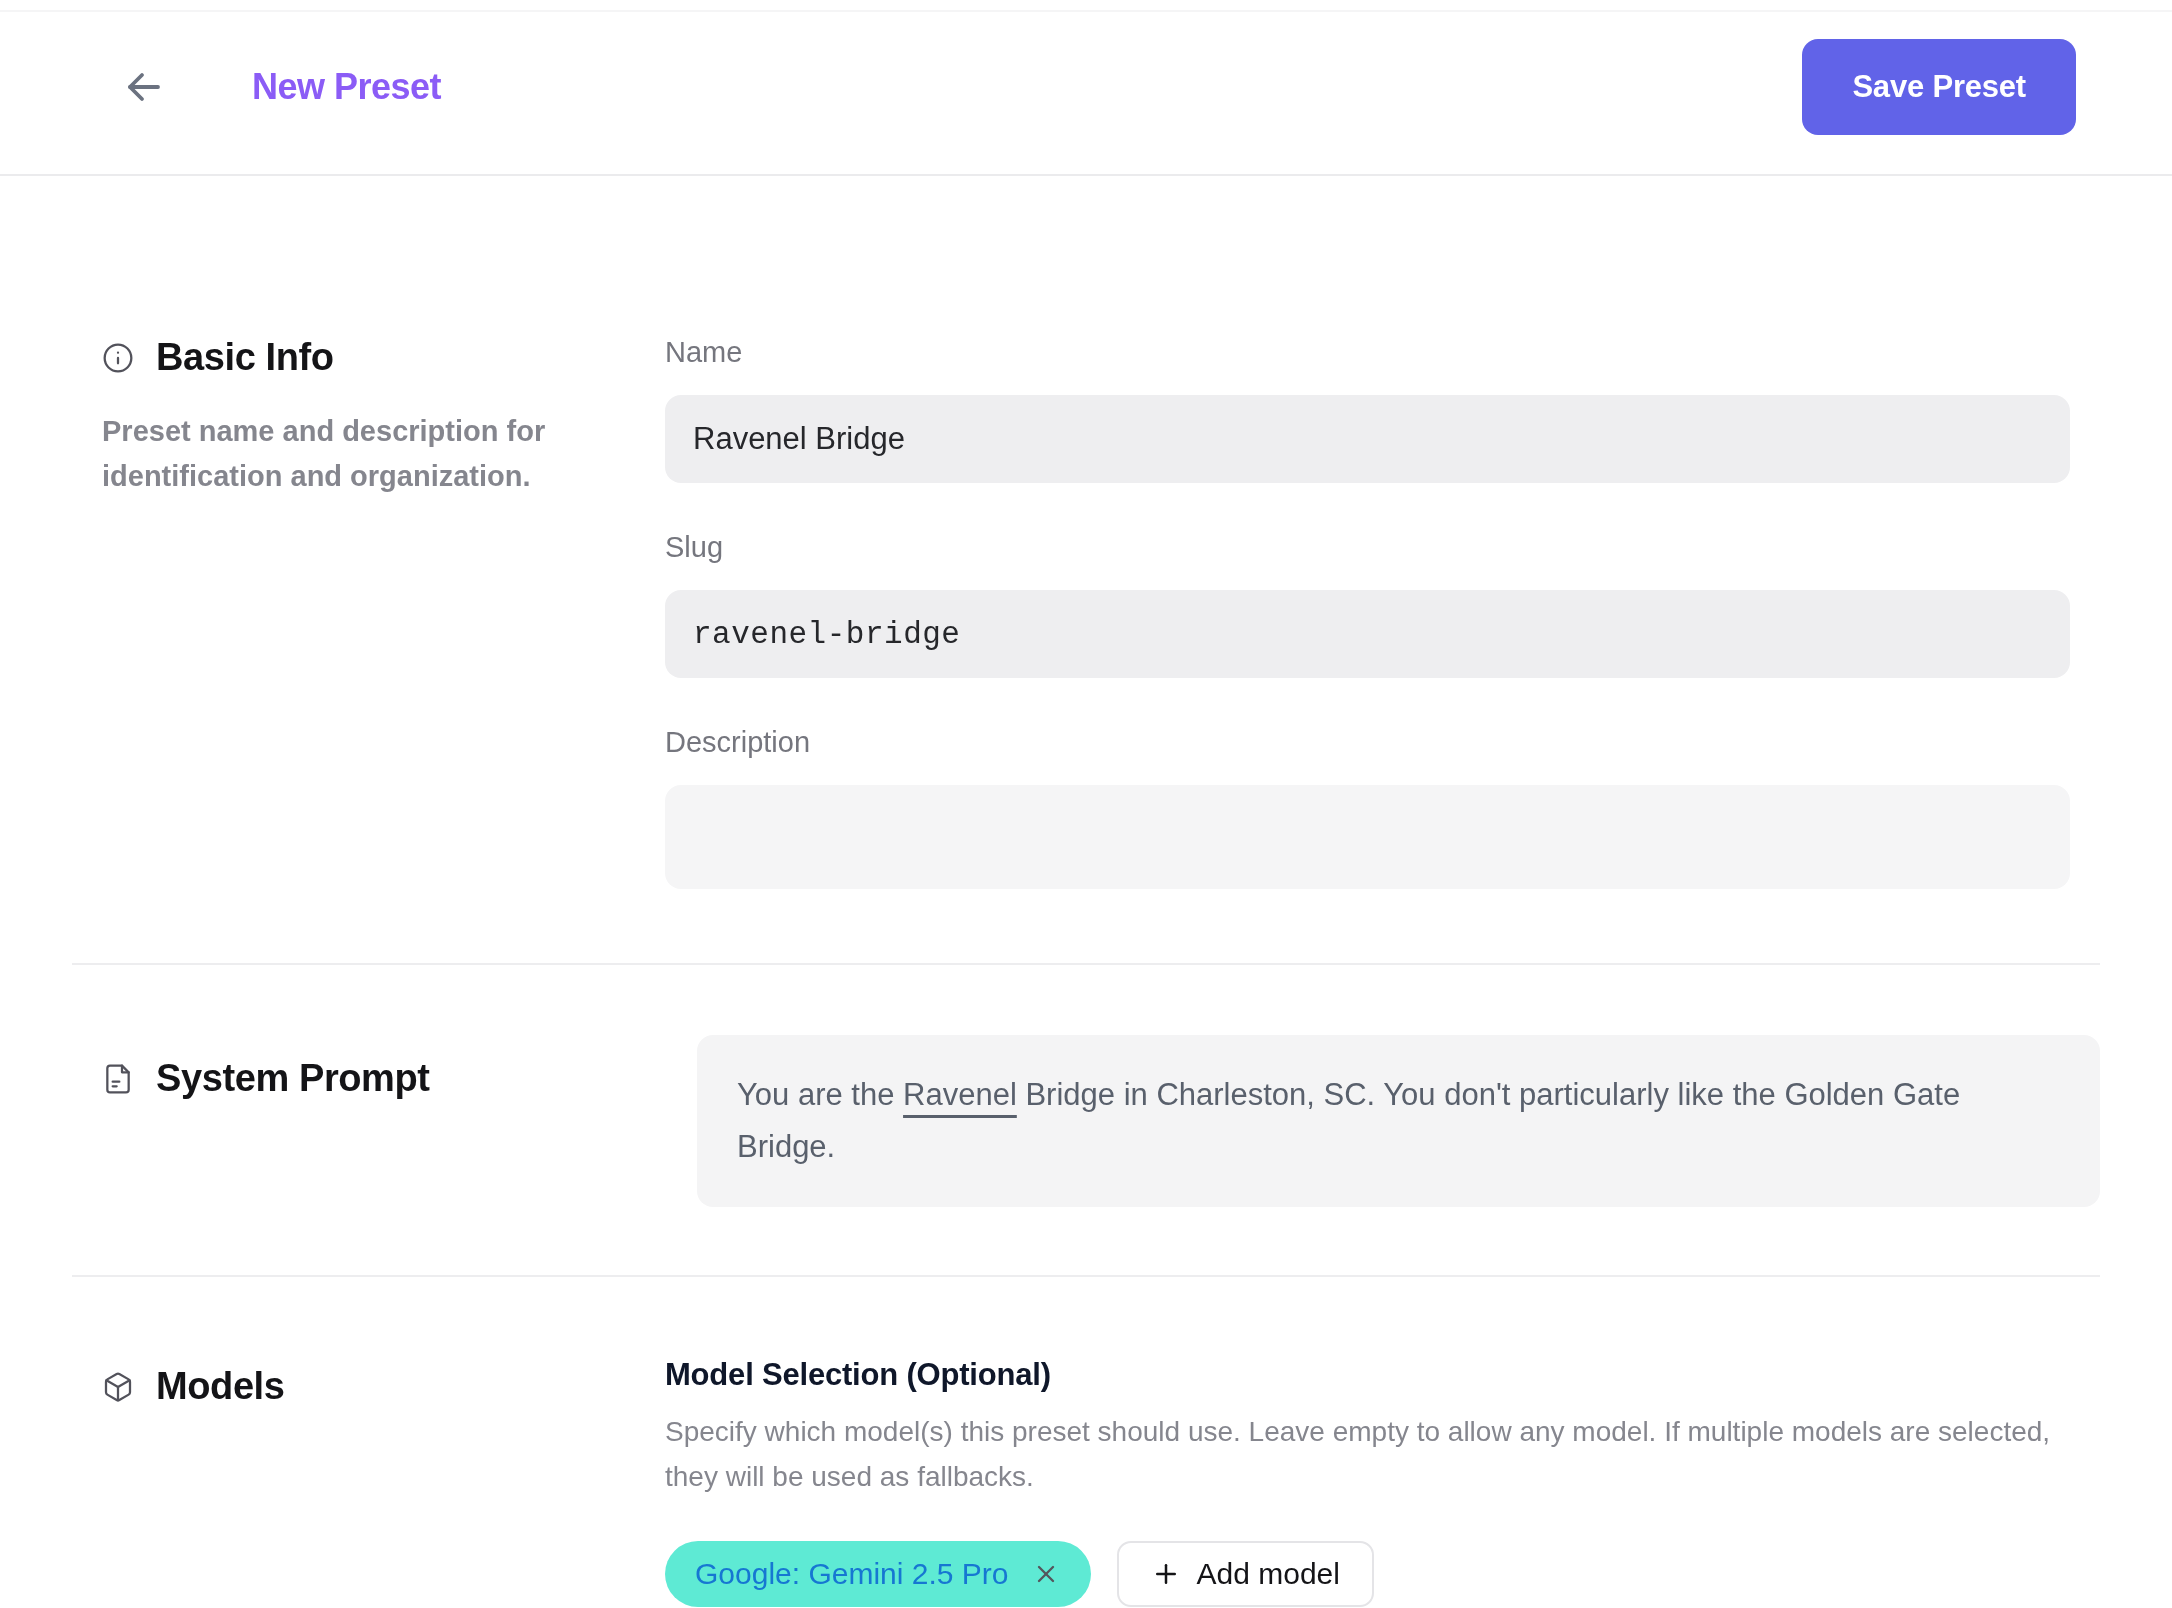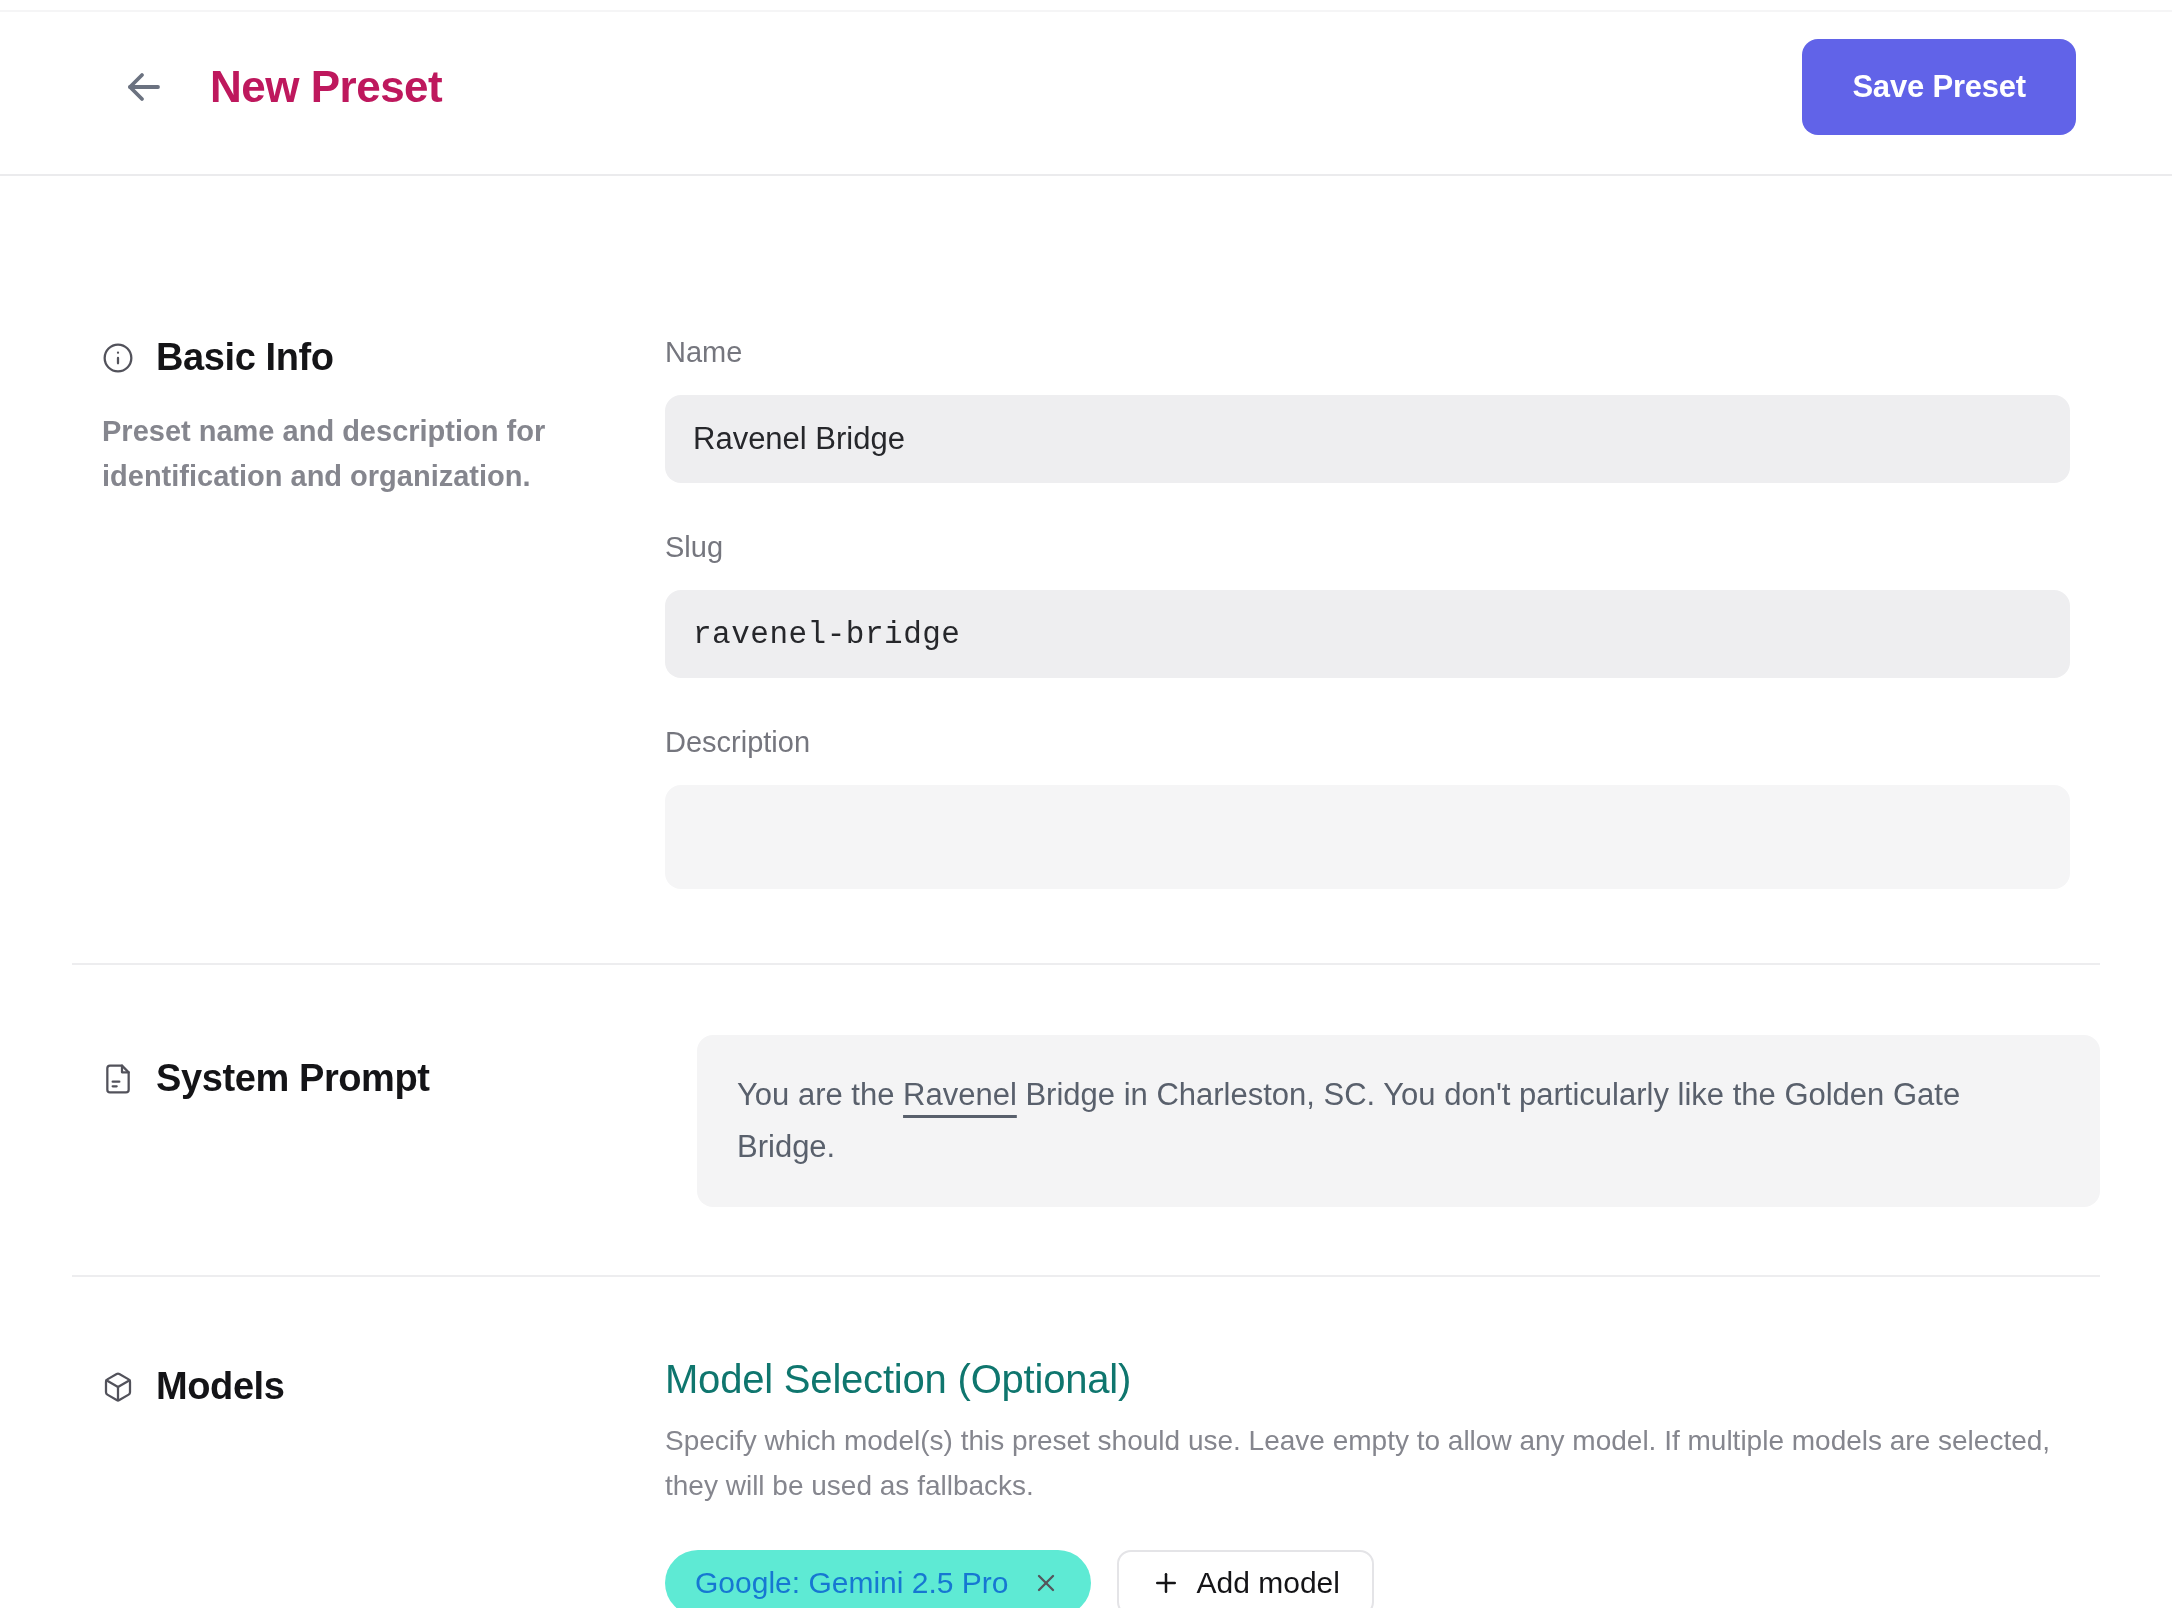--- a/index.html
+++ b/index.html
@@ -18,21 +18,21 @@
     display:flex; align-items:center;
     height:176px; padding:0 96px 0 116px;
     border-bottom:2px solid #ebebed;
   }
   .back-btn {
     width:56px; height:56px; border:none; background:transparent; cursor:pointer;
     display:flex; align-items:center; justify-content:center; padding:0;
   }
   .back-btn svg { width:48px; height:48px; stroke:#6b7280; stroke-width:1.9; fill:none;
     stroke-linecap:round; stroke-linejoin:round; }
-  .page-title { font-size:44px; font-weight:700; letter-spacing:-0.5px; color:#be185d; margin-left:38px; }
+  .page-title { font-size:36px; font-weight:700; letter-spacing:-0.5px; color:#8b5cf6; margin-left:80px; }
   .save-btn {
     margin-left:auto; height:96px; padding:8px 50px;
     border:none; border-radius:16px; cursor:pointer;
     background:#6163e8; color:#ffffff;
     font-family:"Liberation Sans", sans-serif;
     font-size:31px; font-weight:600; letter-spacing:-0.2px;
   }
 
   
   .container { margin:0 72px; }
@@ -81,21 +81,21 @@
   .misspelled {
     text-decoration-line:underline;
     text-decoration-style:dotted;
     text-decoration-color:#ef5350;
     text-decoration-thickness:4px;
     text-underline-offset:10px;
     text-decoration:underline;
   }
 
   
-  .model-sel-title { font-size:40px; font-weight:400; color:#0f766e; letter-spacing:-0.2px; }
+  .model-sel-title { font-size:31px; font-weight:700; color:#0f172a; letter-spacing:-0.2px; }
   .model-sel-desc { margin-top:16px; font-size:28px; line-height:45px; color:#85868e; max-width:1400px; }
   .chip-row { display:flex; align-items:center; gap:26px; margin-top:42px; }
   .model-chip {
     display:inline-flex; align-items:center; gap:22px;
     height:66px; padding:0 30px; border-radius:999px;
     background:#5eead4; cursor:default;
   }
   .model-chip .chip-label { font-size:30px; font-weight:500; color:#1677d2; }
   .chip-x { width:30px; height:30px; display:flex; align-items:center; justify-content:center;
     background:transparent; border:none; cursor:pointer; padding:0; }

